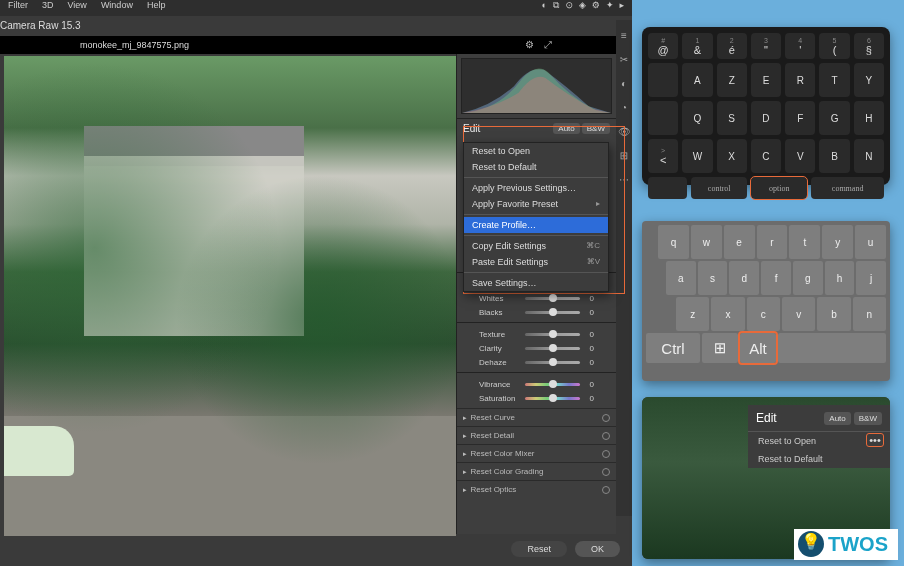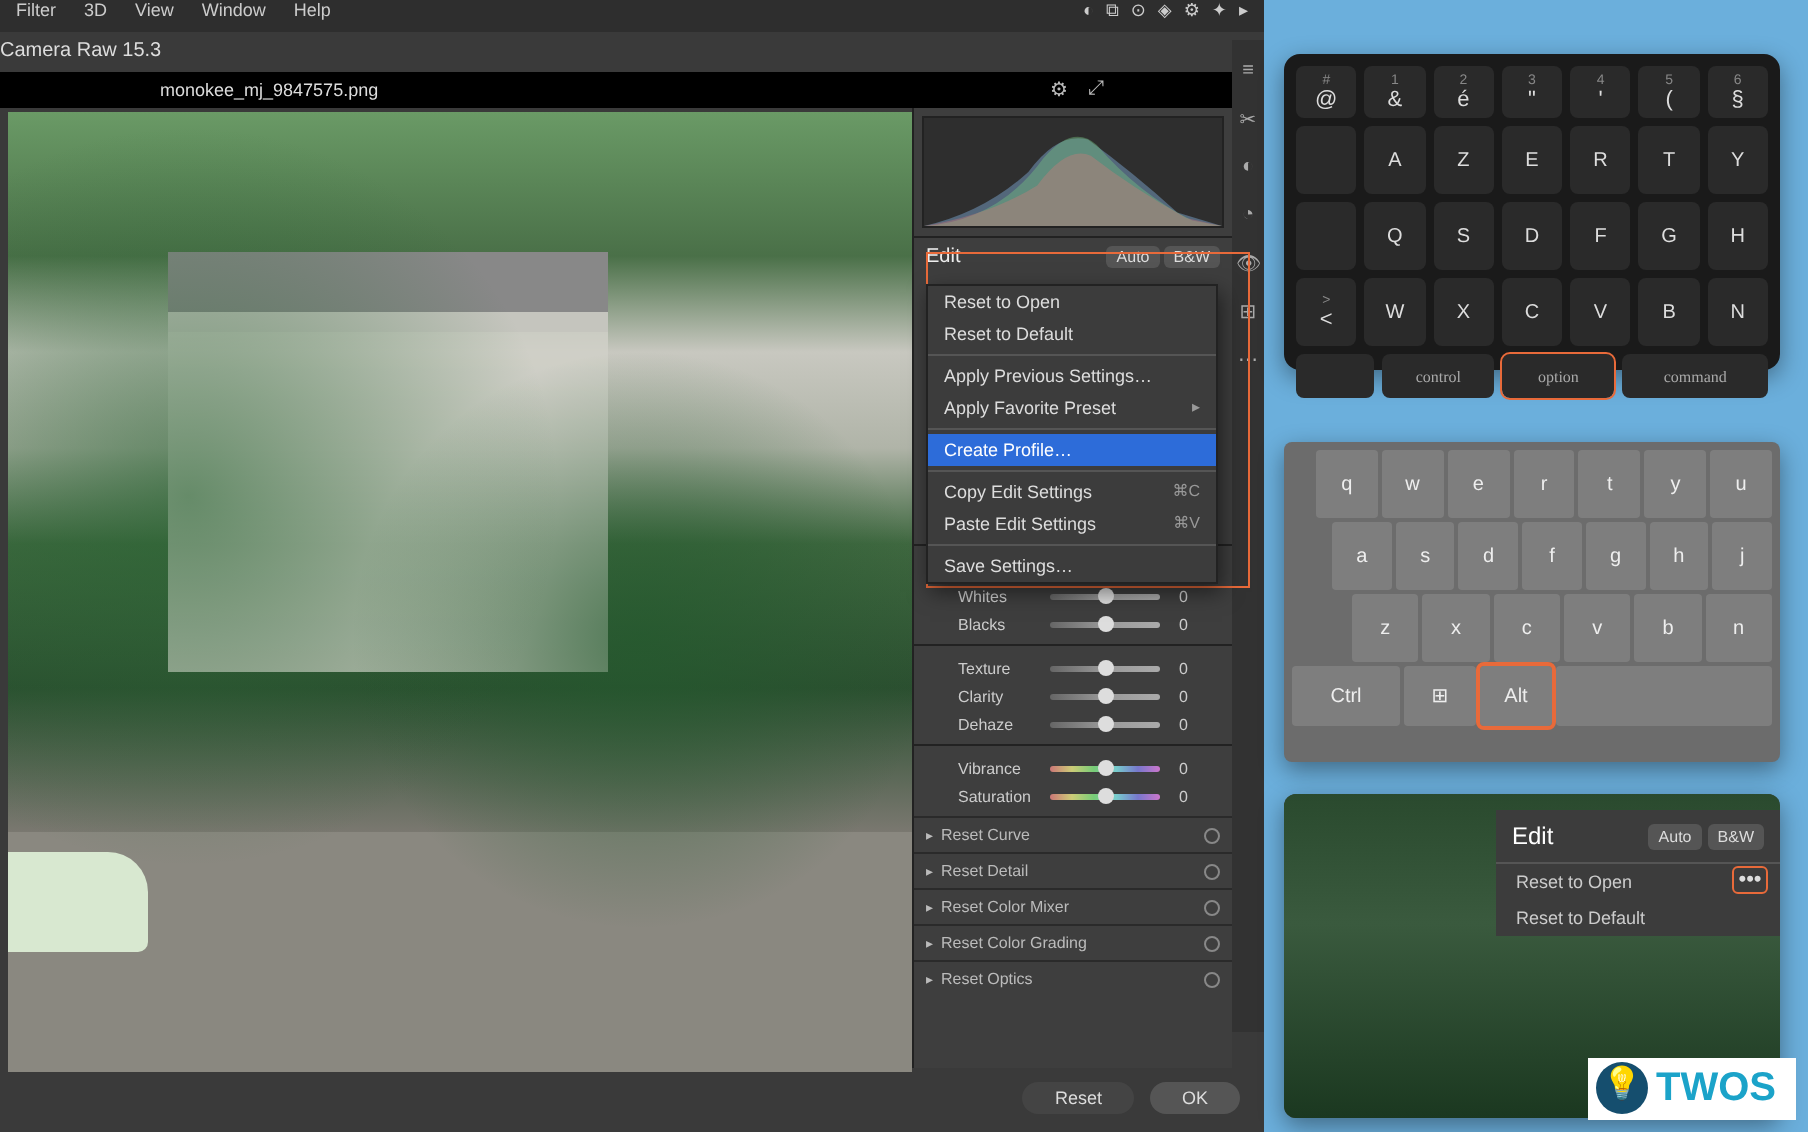--- a/index.html
+++ b/index.html
@@ -64,21 +64,21 @@
 .mac .key { background:#2a2a2a; color:#ddd; border-radius:4px; display:flex; flex-direction:column; align-items:center; justify-content:center; font-size:10px; height:34px; flex:1; position:relative; }
 .mac .key.half { height:26px; font-size:8px; }
 .mac .key .sub { font-size:7px; color:#888; }
 .mac .key .main { font-size:11px; }
 .mac .key.bottom { height:22px; font-size:8px; color:#aaa;font-family:Liberation Serif, serif; }
 .mac .key.hl { outline:1px solid #e86a3a; }
 
 .win { left:642px; top:221px; width:248px; height:160px; background:#6c6c6c; padding:4px; box-shadow:0 4px 12px rgba(0,0,0,0.4); border-radius:4px; }
 .win .krow { display:flex; gap:2px; margin-bottom:2px; }
 .win .key { background:#7e7e7e; color:#eee; border-radius:2px; display:flex; align-items:center; justify-content:center; font-size:10px; height:34px; flex:1; }
-.win .key.bottom { height:30px; font-size:10px; }
+.win .key.bottom { height:30px; font-size:15px; }
 .win .key.hl { outline:2px solid #e86a3a; }
 .win .key.wide15 { flex:1.5; }
 
 
 .zoompanel { position:absolute; left:642px; top:397px; width:248px; height:162px; background:#3a3a3a; box-shadow:0 4px 12px rgba(0,0,0,0.4); border-radius:6px; overflow:hidden; }
 .zoompanel .zimg { width:100%; height:100%; background:linear-gradient(180deg,#2a4a2e 0%,#3a5a3e 40%,#1b3820 100%); }
 .zoompanel .zedit { position:absolute; right:0; top:8px; width:142px; background:#3c3c3c; }
 .zoompanel .zedit .eh { display:flex; padding:6px 8px; align-items:center; }
 .zoompanel .zedit .eh .lbl { color:#fff; font-size:12px; font-weight:500; }
 .zoompanel .zedit .eh .pills { margin-left:auto; display:flex; gap:3px; }

